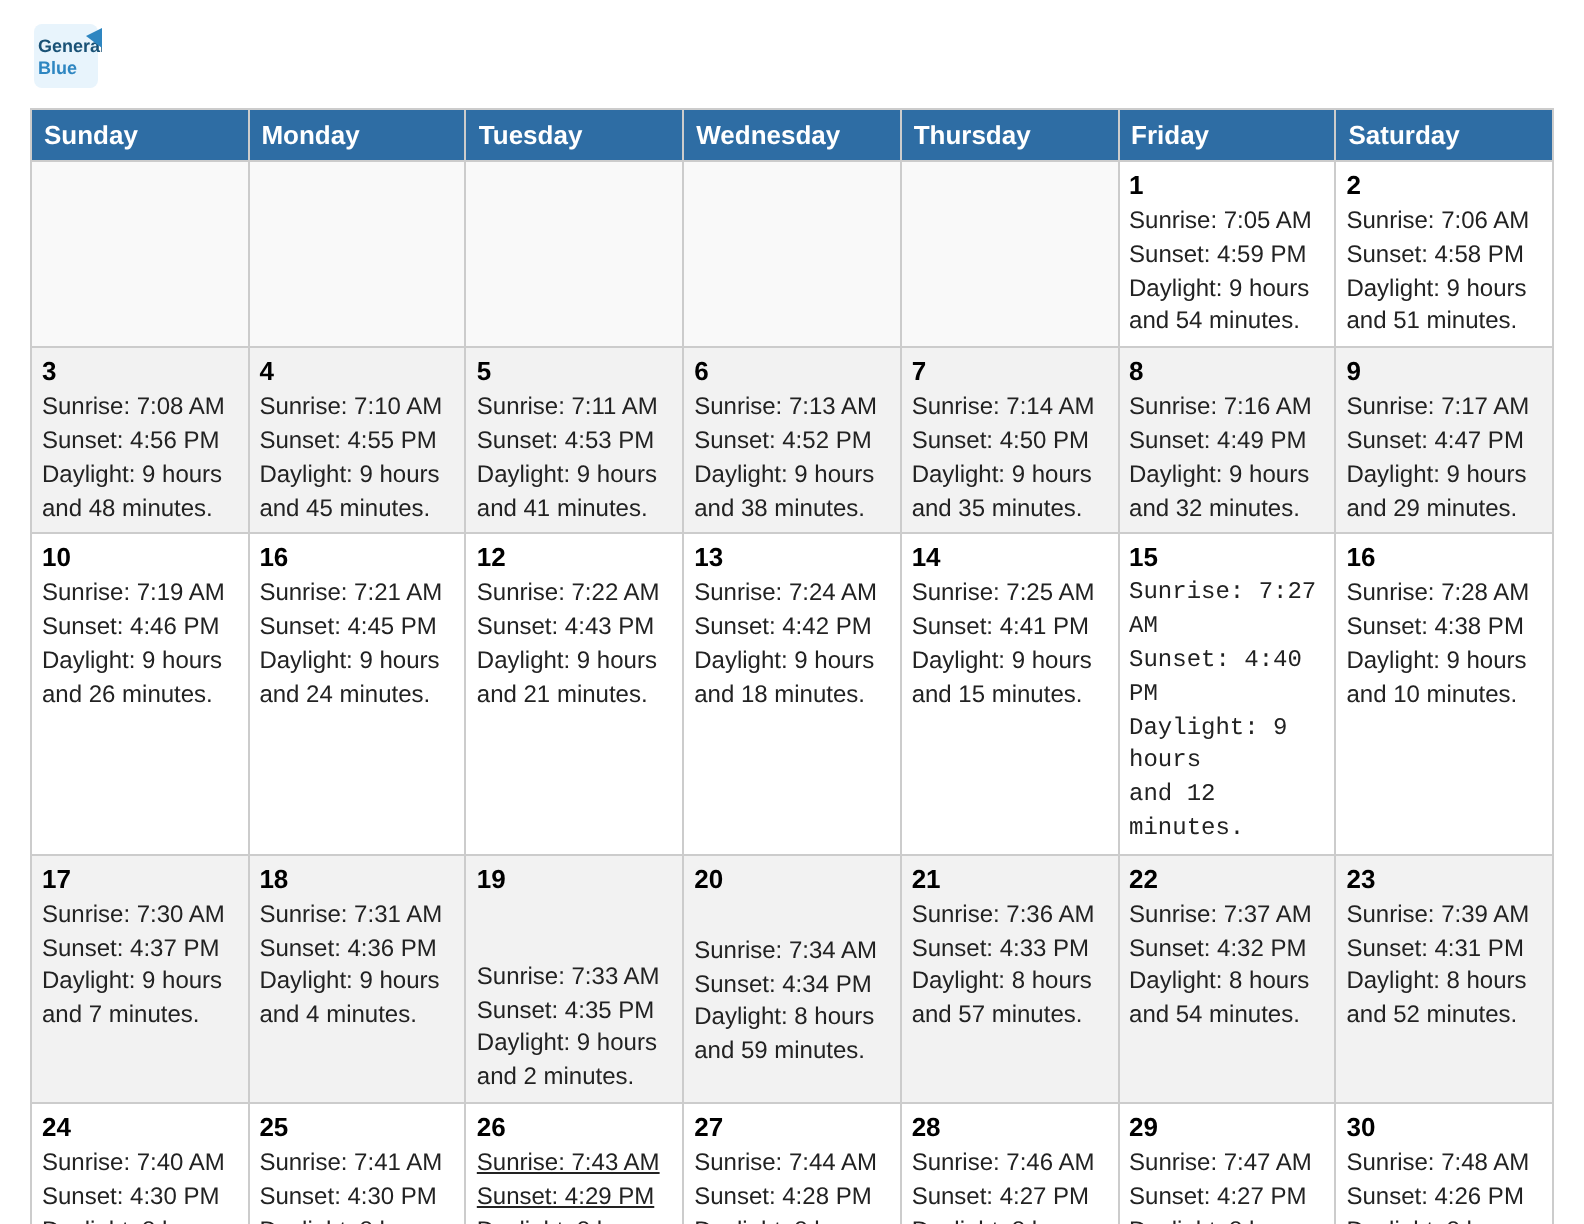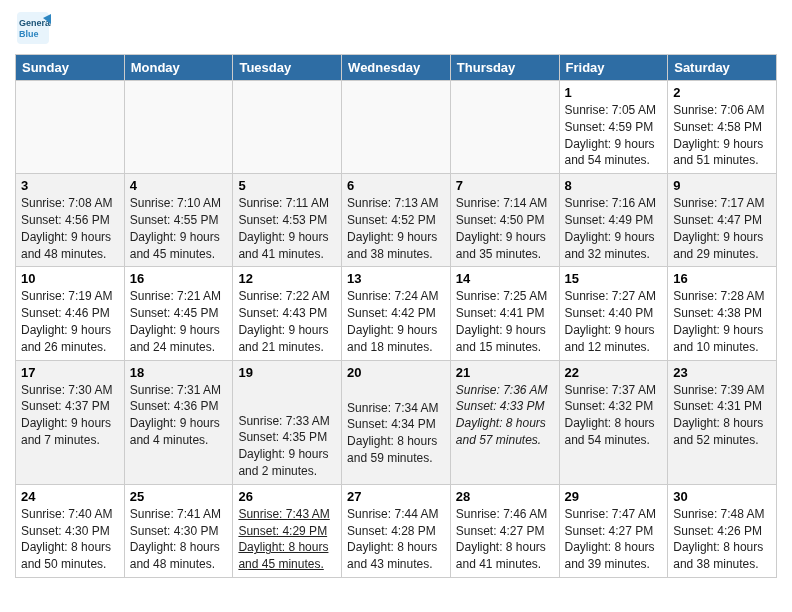--- a/index.html
+++ b/index.html
@@ -158,21 +158,21 @@
           </td>
           <td>
             <span class="day-num">14</span>
             <div class="day-info" style="white-space: pre-line;">Sunrise: 7:25 AM
 Sunset: 4:41 PM
 Daylight: 9 hours
 and 15 minutes.</div>
           </td>
           <td>
             <span class="day-num">15</span>
-            <div class="day-info" style="white-space: pre-line;">Sunrise: 7:27 AM
+            <div class="day-info" style="white-space: pre-line; font-family: Liberation Mono, monospace;">Sunrise: 7:27 AM
 Sunset: 4:40 PM
 Daylight: 9 hours
 and 12 minutes.</div>
           </td>
           <td>
             <span class="day-num">16</span>
             <div class="day-info" style="white-space: pre-line;">Sunrise: 7:28 AM
 Sunset: 4:38 PM
 Daylight: 9 hours
 and 10 minutes.</div>
@@ -202,21 +202,21 @@
           </td>
           <td style="background: rgb(242, 242, 242);">
             <span class="day-num">20</span>
             <div class="day-info" style="white-space: pre-line; margin-top: 20px;">Sunrise: 7:34 AM
 Sunset: 4:34 PM
 Daylight: 8 hours
 and 59 minutes.</div>
           </td>
           <td style="background: rgb(242, 242, 242);">
             <span class="day-num">21</span>
-            <div class="day-info" style="white-space: pre-line; font-style: italic;">Sunrise: 7:36 AM
+            <div class="day-info" style="white-space: pre-line;">Sunrise: 7:36 AM
 Sunset: 4:33 PM
 Daylight: 8 hours
 and 57 minutes.</div>
           </td>
           <td style="background: rgb(242, 242, 242);">
             <span class="day-num">22</span>
             <div class="day-info" style="white-space: pre-line;">Sunrise: 7:37 AM
 Sunset: 4:32 PM
 Daylight: 8 hours
 and 54 minutes.</div>

